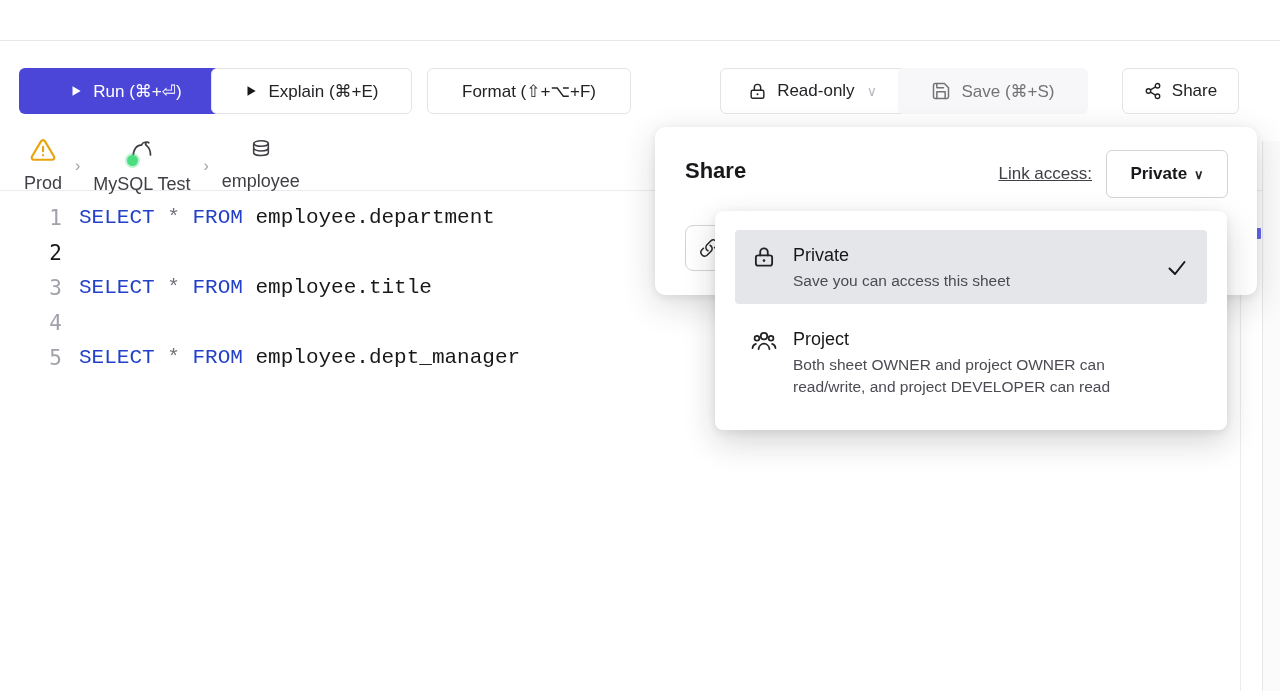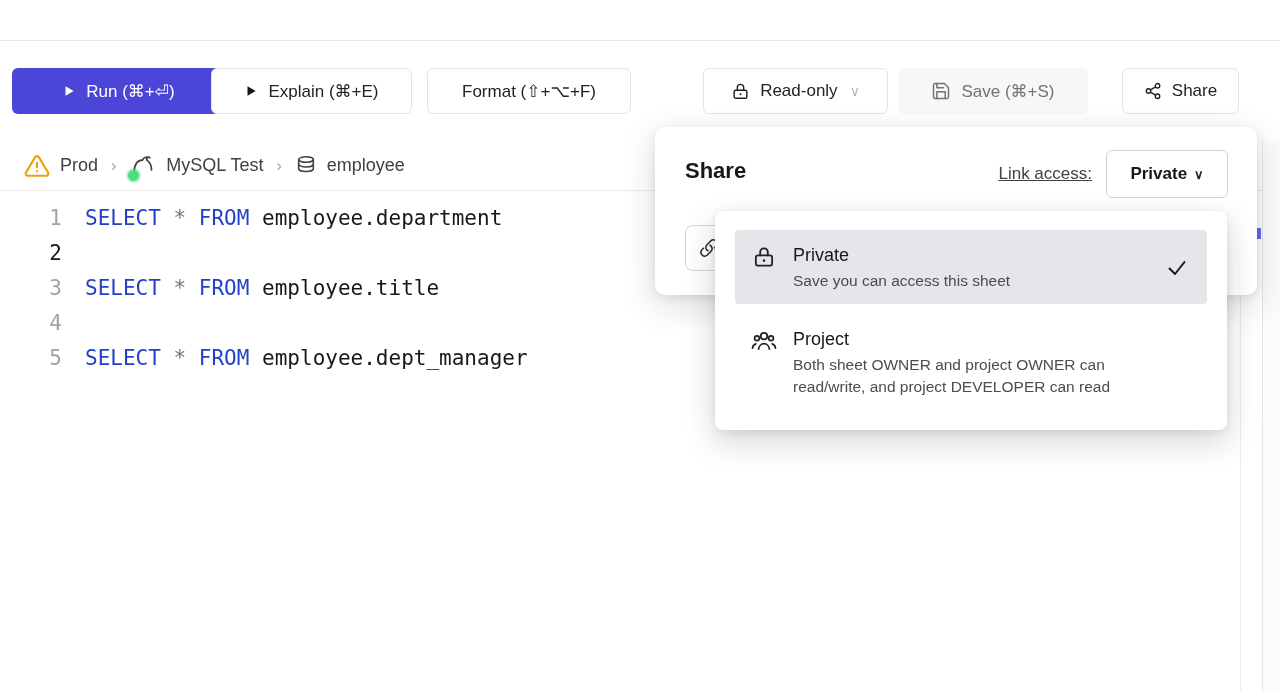--- a/index.html
+++ b/index.html
@@ -6,41 +6,41 @@
   html,body { width:1280px; height:691px; background:#fff; font-family:"Liberation Sans","DejaVu Sans",sans-serif; overflow:hidden; position:relative; }
   .abs { position:absolute; }
 
   
   .topbar { left:0; top:0; width:1280px; height:41px; background:#fff; border-bottom:1px solid #e8e8ea; }
 
   
   .btn { top:68px; height:46px; display:flex; align-items:center; justify-content:center; gap:10px;
          border-radius:6px; font-size:17px; color:#232326; background:#fff; border:1px solid #e4e4e7; cursor:pointer; }
   .btn svg { flex:0 0 auto; }
-  .btn-run { left:12px; width:213px; background:#4b46d8; border:none; color:#fff; font-weight:500; }
+  .btn-run { left:19px; width:213px; background:#4b46d8; border:none; color:#fff; font-weight:500; }
   .btn-explain { left:211px; width:201px; }
   .btn-format { left:427px; width:204px; }
-  .btn-readonly { left:703px; width:185px; }
+  .btn-readonly { left:720px; width:185px; }
   .btn-save { left:898px; width:190px; background:#f7f7fa; border:none; color:#737373; }
   .btn-share { left:1122px; width:117px; }
   .chev-lite { color:#b9b9c0; font-size:14px; margin-left:2px; }
 
   
   .crumbbar { left:0; top:141px; width:1280px; height:50px; background:#fff; border-bottom:1px solid #ececef; display:flex; align-items:center; padding-left:24px; gap:13px; }
-  .crumb { display:flex; align-items:center; gap:10px; font-size:18px; color:#3f3f46; cursor:pointer; }
+  .crumb { display:flex; align-items:center; gap:10px; font-size:18px; color:#3f3f46; cursor:pointer;flex-direction:column; }
   .crumb-sep { color:#a1a1aa; }
   .mysql-wrap { position:relative; width:27px; height:27px; }
   .mysql-dot { position:absolute; left:-1px; bottom:-2px; width:11px; height:11px; border-radius:50%; background:#4ade80; box-shadow:0 0 0 2px rgba(74,222,128,.35); }
 
   
   .editor { left:20px; top:200px; width:620px; font-family:"DejaVu Sans Mono","Liberation Mono",monospace; font-size:21px; }
   .code-line { height:35px; display:flex; align-items:center; white-space:pre; }
   .ln { width:42px; text-align:right; color:#a1a1aa; flex:0 0 auto; }
   .ln.active { color:#18181b; }
-  .code { margin-left:23px; color:#18181b; }
+  .code { margin-left:17px; color:#18181b;font-family:Liberation Mono, monospace; }
   .kw { color:#2240c8; font-weight:500; }
   .op { color:#71717a; }
   .ident { color:#18181b; }
 
   
   .vline1 { left:1240px; top:191px; width:1px; height:500px; background:#ececef; }
   .vline2 { left:1262px; top:141px; width:1px; height:550px; background:#e7e7ea; }
   .rightpane { left:1263px; top:141px; width:17px; height:550px; background:#fbfbfc; }
   .blue-sliver { left:1256px; top:228px; width:5px; height:11px; background:#6366f1; border-radius:1px; }
 

